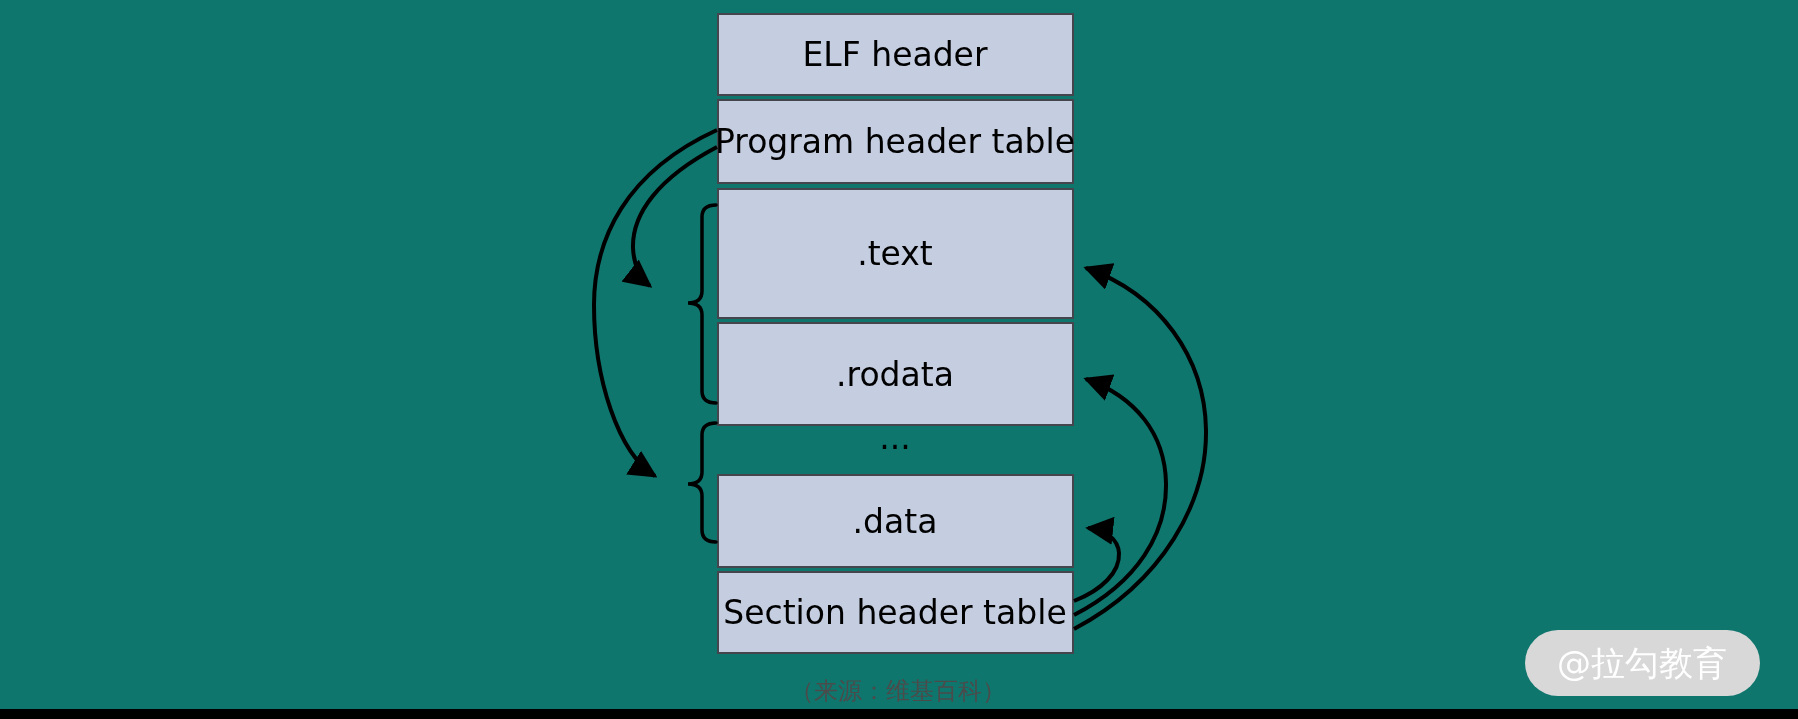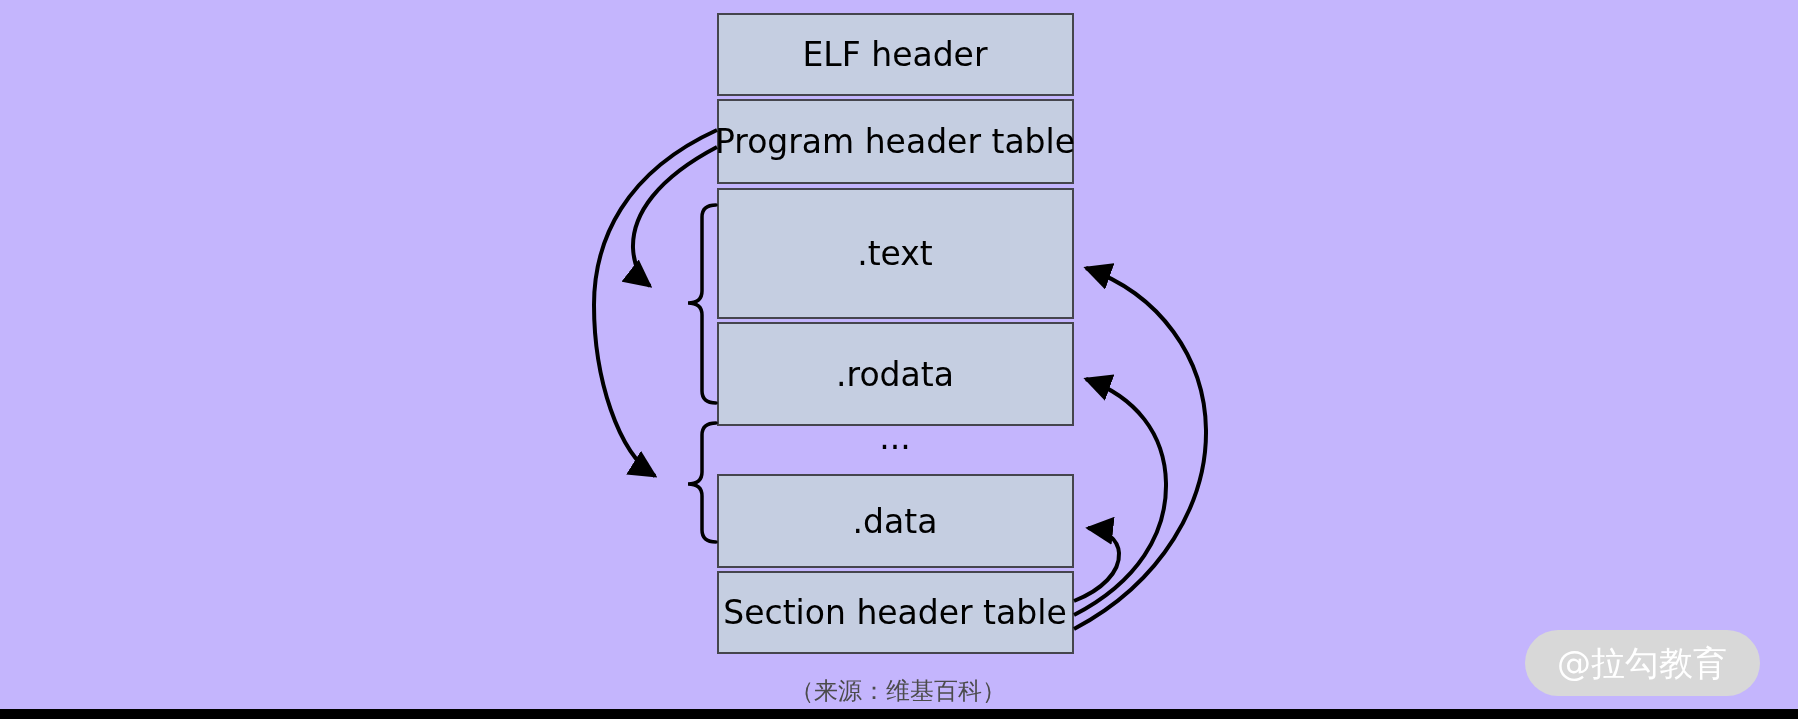--- a/index.html
+++ b/index.html
@@ -1,20 +1,20 @@
 <!DOCTYPE html>
 <html><head>
 <meta charset="utf-8">
 <style>
   html, body { margin: 0; padding: 0; background: #ffffff; }
   .stage {
     position: relative;
     width: 1798px;
     height: 719px;
-    background: #c4b5fd;
+    background: #0f766e;
     overflow: hidden;
     font-family: "DejaVu Sans", sans-serif;
   }
   svg { display: block; }
   .box {
     fill: #c5cee1;
     stroke: #45454d;
     stroke-width: 2;
   }
   .box-label {

